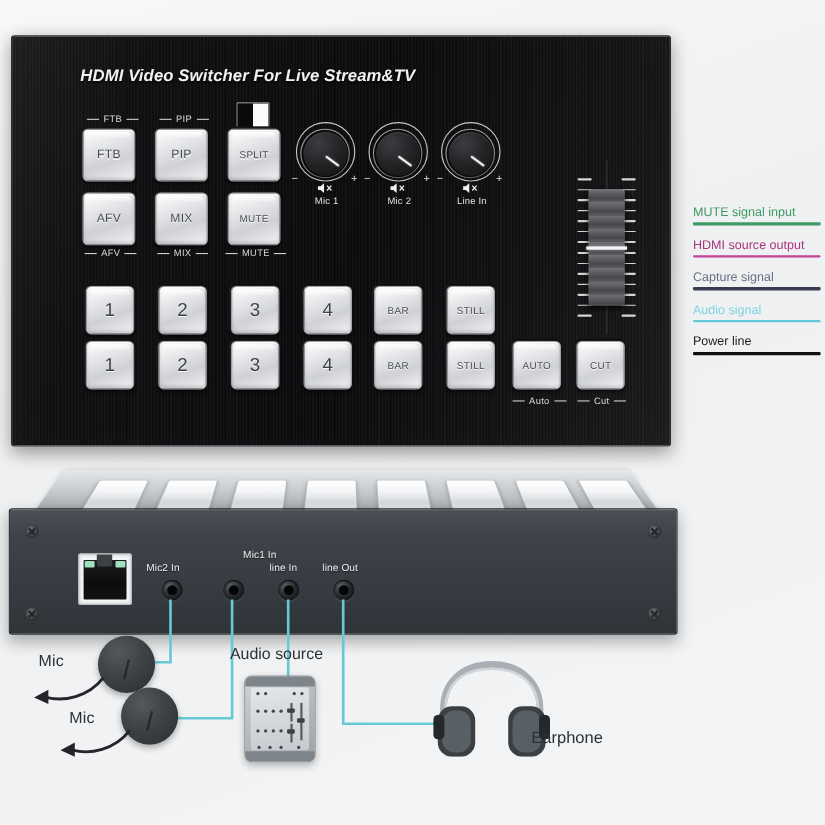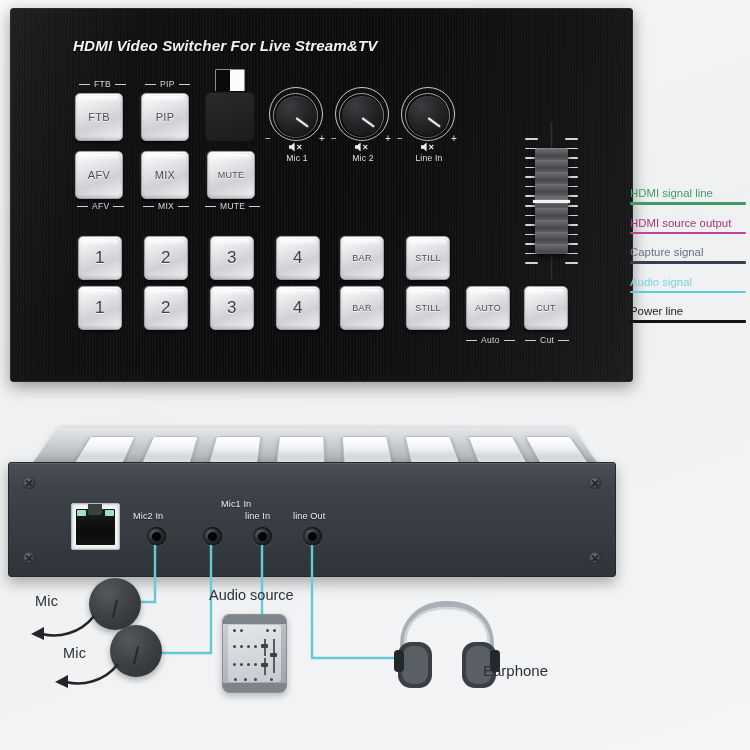--- a/index.html
+++ b/index.html
@@ -8,28 +8,27 @@
     background:#f3f4f5;
     font-family:"Liberation Sans", sans-serif;
     overflow:hidden;
     position:relative;
   }
   #stage{position:absolute;left:0;top:0;width:750px;height:750px;
     background:linear-gradient(160deg,#f7f8f9 0%,#eef0f1 45%,#f4f5f6 100%);}
 
   
   .front-panel{
-    position:absolute;left:10px;top:8px;width:598px;height:372px;
+    position:absolute;left:10px;top:32px;width:598px;height:372px;
     background:
       repeating-linear-gradient(90deg, rgba(255,255,255,.030) 0px, rgba(255,255,255,.030) 1px, rgba(0,0,0,0) 1px, rgba(0,0,0,0) 3px),
       linear-gradient(105deg,#1d1d1f 0%,#101012 18%,#0c0c0e 52%,#131315 80%,#1a1a1c 100%);
     border:1px solid #2b2b2e;
     border-radius:3px;
     box-shadow:0 5px 16px rgba(0,0,0,.38), inset 0 0 60px rgba(255,255,255,.018);
-    padding-left:23px;
   }
   .fp-title{
     position:absolute;left:62px;top:28px;
     font-style:italic;font-weight:bold;font-size:15.2px;letter-spacing:.1px;
     color:#f1f1f1;white-space:nowrap;
     text-shadow:0 1px 2px rgba(0,0,0,.8);
   }
 
   
   .cap{
@@ -239,20 +238,24 @@
         <span>FTB</span>
       </div>
 
     <div class="socket" style="left:128px;top:82px;width:50px;height:50px;"></div>
     <div class="key" style="left:130px;top:84px;width:46px;height:46px;">
         <span class="cap-lip"></span>
         <span>PIP</span>
       </div>
 
     <div class="socket" style="left:194px;top:82px;width:50px;height:50px;"></div>
+    <div class="key sm" style="left:196px;top:84px;width:46px;height:46px;">
+        <span class="cap-lip"></span>
+        <span>SPLIT</span>
+      </div>
 
     <div class="socket" style="left:62px;top:140px;width:50px;height:50px;"></div>
     <div class="key" style="left:64px;top:142px;width:46px;height:46px;">
         <span class="cap-lip"></span>
         <span>AFV</span>
       </div>
 
     <div class="socket" style="left:128px;top:140px;width:50px;height:50px;"></div>
     <div class="key" style="left:130px;top:142px;width:46px;height:46px;">
         <span class="cap-lip"></span>
@@ -437,21 +440,21 @@
         <span class="cap-lip"></span>
         <span>CUT</span>
       </div>
 
     <div class="cap" style="left:455px;top:326px;">Auto</div>
     <div class="cap" style="left:514px;top:326px;">Cut</div>
   </div>
 
   <div class="legend">
     <div class="legend-item">
-      <div class="lt" style="color:#3f9b63">HDMI signal line</div>
+      <div class="lt" style="color:#3f9b63">MUTE signal input</div>
       <div class="lu" style="background:#3f9b63"></div>
     </div>
     <div class="legend-item">
       <div class="lt" style="color:#a8357f">HDMI source output</div>
       <div class="lu" style="background:#c2419b"></div>
     </div>
     <div class="legend-item">
       <div class="lt" style="color:#6d6f84">Capture signal</div>
       <div class="lu" style="background:#3a3d52"></div>
     </div>

